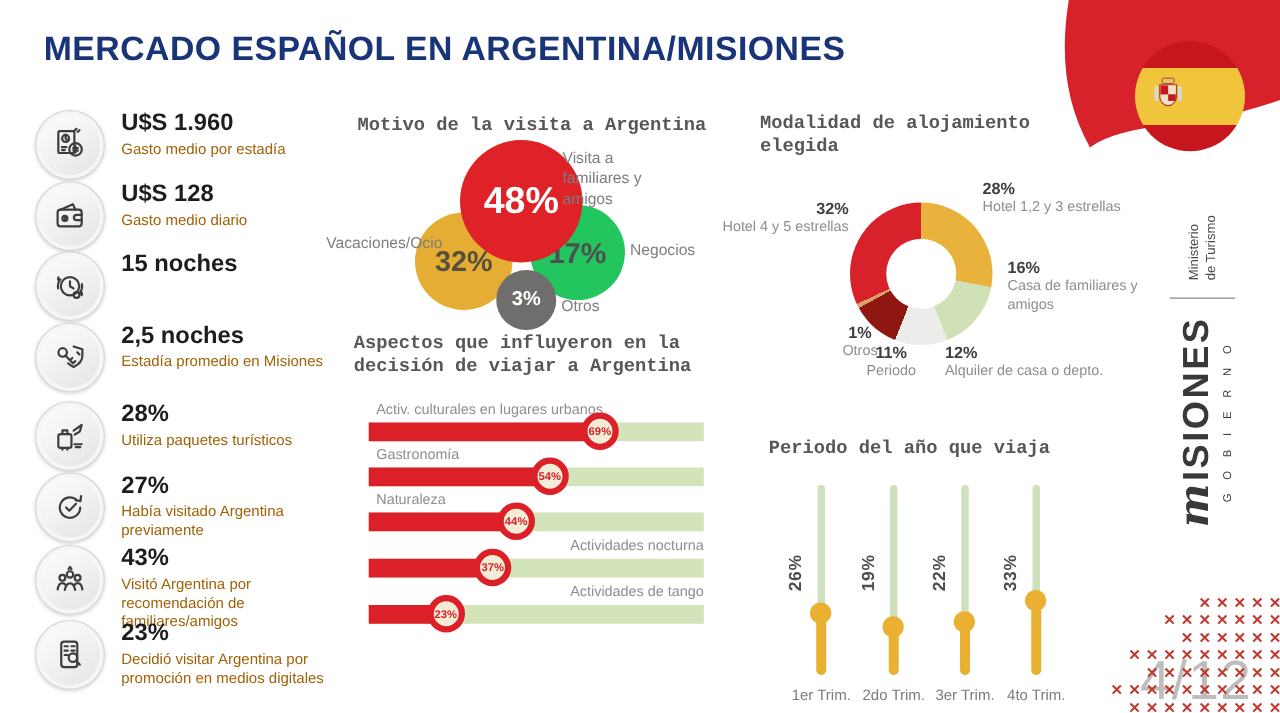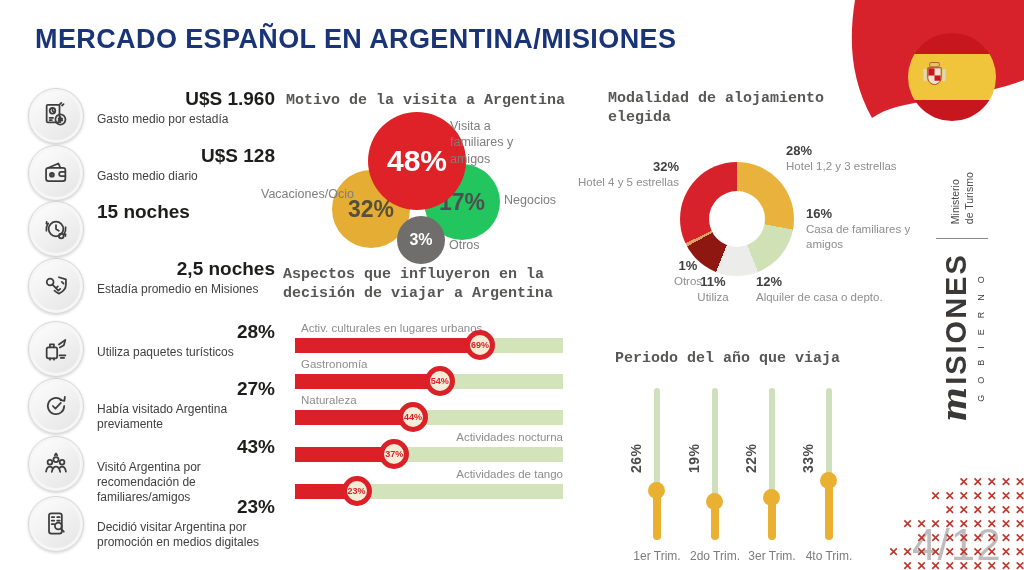--- a/index.html
+++ b/index.html
@@ -12,22 +12,22 @@
 
   
   .stat{position:absolute;left:28px;display:flex;gap:13px;width:256px;}
   .stat-icon{width:54px;height:54px;border-radius:50%;flex:0 0 54px;
              background:linear-gradient(145deg,#ffffff,#e3e3e3);
              border:1px solid #d7d7d7;
              box-shadow:0 1px 3px rgba(0,0,0,.18), inset 0 0 0 3px #f6f6f6;
              display:flex;align-items:center;justify-content:center;}
   .stat-icon svg{width:28px;height:28px;stroke:#3d3d3d;fill:none;
                  stroke-width:1.5;stroke-linecap:round;stroke-linejoin:round;}
-  .stat-value{font-size:19px;font-weight:800;color:#1d1d1b;line-height:1.1;margin-top:1px;text-align:right;}
-  .stat-label{font-size:12px;color:#404040;line-height:1.25;margin-top:2px;width:178px;}
+  .stat-value{font-size:19px;font-weight:800;color:#1d1d1b;line-height:1.1;margin-top:1px;}
+  .stat-label{font-size:12px;color:#a16207;line-height:1.25;margin-top:2px;width:178px;}
 
   
   .sec-heading{position:absolute;font-size:15px;font-weight:800;color:#575756;line-height:1.25;font-family:Liberation Mono, monospace;}
   #h-motivo{left:286px;top:92px;width:290px;}
   #h-aspectos{left:283px;top:266px;width:278px;}
   #h-alojamiento{left:608px;top:90px;width:235px;}
   #h-periodo{left:615px;top:350px;width:260px;}
 
   
   .bubble{position:absolute;border-radius:50%;display:flex;align-items:center;
@@ -293,21 +293,21 @@
   <div class="seg" id="seg-1">
     <div class="seg-pct">16%</div>
     <div class="seg-label">Casa de familiares y amigos</div>
   </div>
   <div class="seg" id="seg-2">
     <div class="seg-pct">12%</div>
     <div class="seg-label">Alquiler de casa o depto.</div>
   </div>
   <div class="seg" id="seg-3">
     <div class="seg-pct">11%</div>
-    <div class="seg-label">Utiliza</div>
+    <div class="seg-label">Periodo</div>
   </div>
   <div class="seg" id="seg-4">
     <div class="seg-pct">1%</div>
     <div class="seg-label">Otros</div>
   </div>
   <div class="seg" id="seg-5">
     <div class="seg-pct">32%</div>
     <div class="seg-label">Hotel 4 y 5 estrellas</div>
   </div>
 

